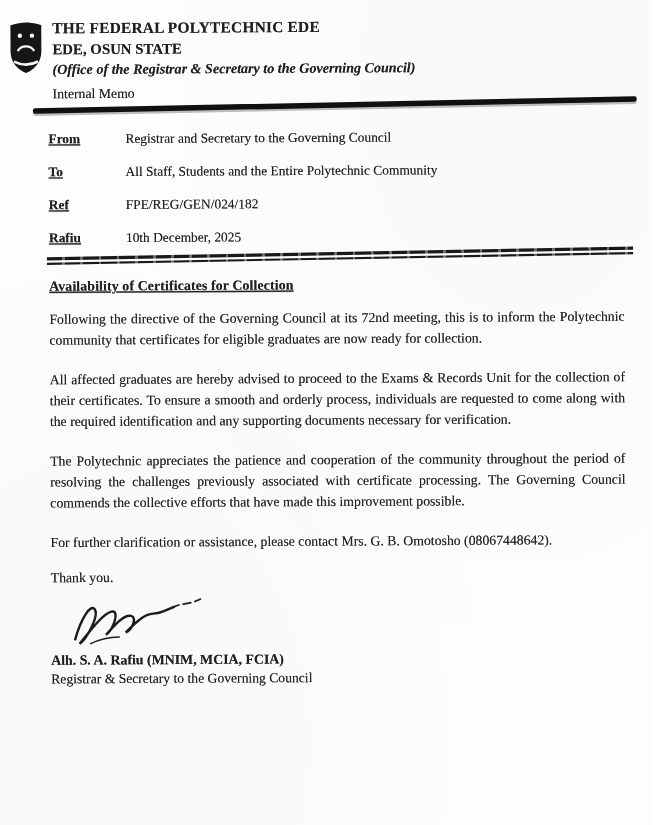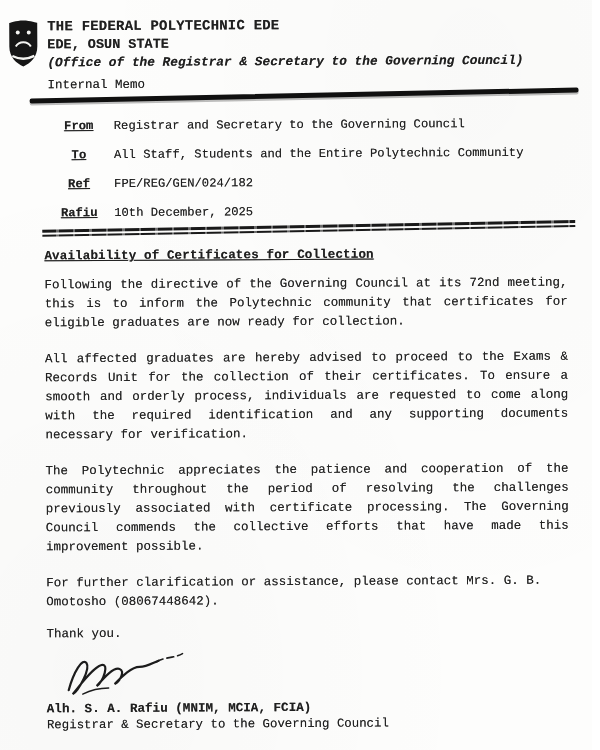--- a/index.html
+++ b/index.html
@@ -3,21 +3,21 @@
 <meta charset="utf-8">
 <style>
   html,body{margin:0;padding:0;}
   .page{
     width:592px;height:750px;
     background:#fdfdfc;
     background-image:
       radial-gradient(ellipse at 80% 10%, rgba(0,0,0,0.015), transparent 60%),
       radial-gradient(ellipse at 15% 90%, rgba(0,0,0,0.02), transparent 55%);
     overflow:hidden;position:relative;
-    font-family:Liberation Mono, monospace;
+    font-family:Liberation Serif, serif;
     color:#1f1f1f;
   }
   .content{
     position:absolute;left:0;top:0;width:600px;box-sizing:border-box;
     padding:16px 32px 0 45px;
     transform:rotate(-0.3deg);
     text-shadow:0 0 0.6px rgba(0,0,0,0.55);
   }
   
   .hdr{display:flex;align-items:flex-start;margin-left:-37px;}
@@ -30,21 +30,21 @@
   
   .rule{
     height:5px;background:#101010;margin:1px -12px 0 -14px;
     transform:rotate(-0.85deg);
     box-shadow:0 2px 0 rgba(0,0,0,0.25);
     border-radius:2px;
   }
   
   .meta{margin-top:20px;}
   .mrow{display:flex;margin-bottom:15px;font-size:12.2px;}
-  .mlabel{width:70px;font-weight:bold;text-decoration:underline;flex:0 0 auto;text-align:center;}
+  .mlabel{width:70px;font-weight:bold;text-decoration:underline;flex:0 0 auto;}
   .mvalue{flex:1;}
   
   .sep{margin:4px -8px 0 -2px;transform:rotate(-0.75deg);}
   .sep > div{
     height:2.6px;
     background:repeating-linear-gradient(90deg,#191919 0 14px,#6a6a6a 14px 16.5px);
   }
   .sep > div + div{margin-top:2.2px;}
   .subject{
     margin-top:16px;font-weight:bold;font-size:12.6px;

